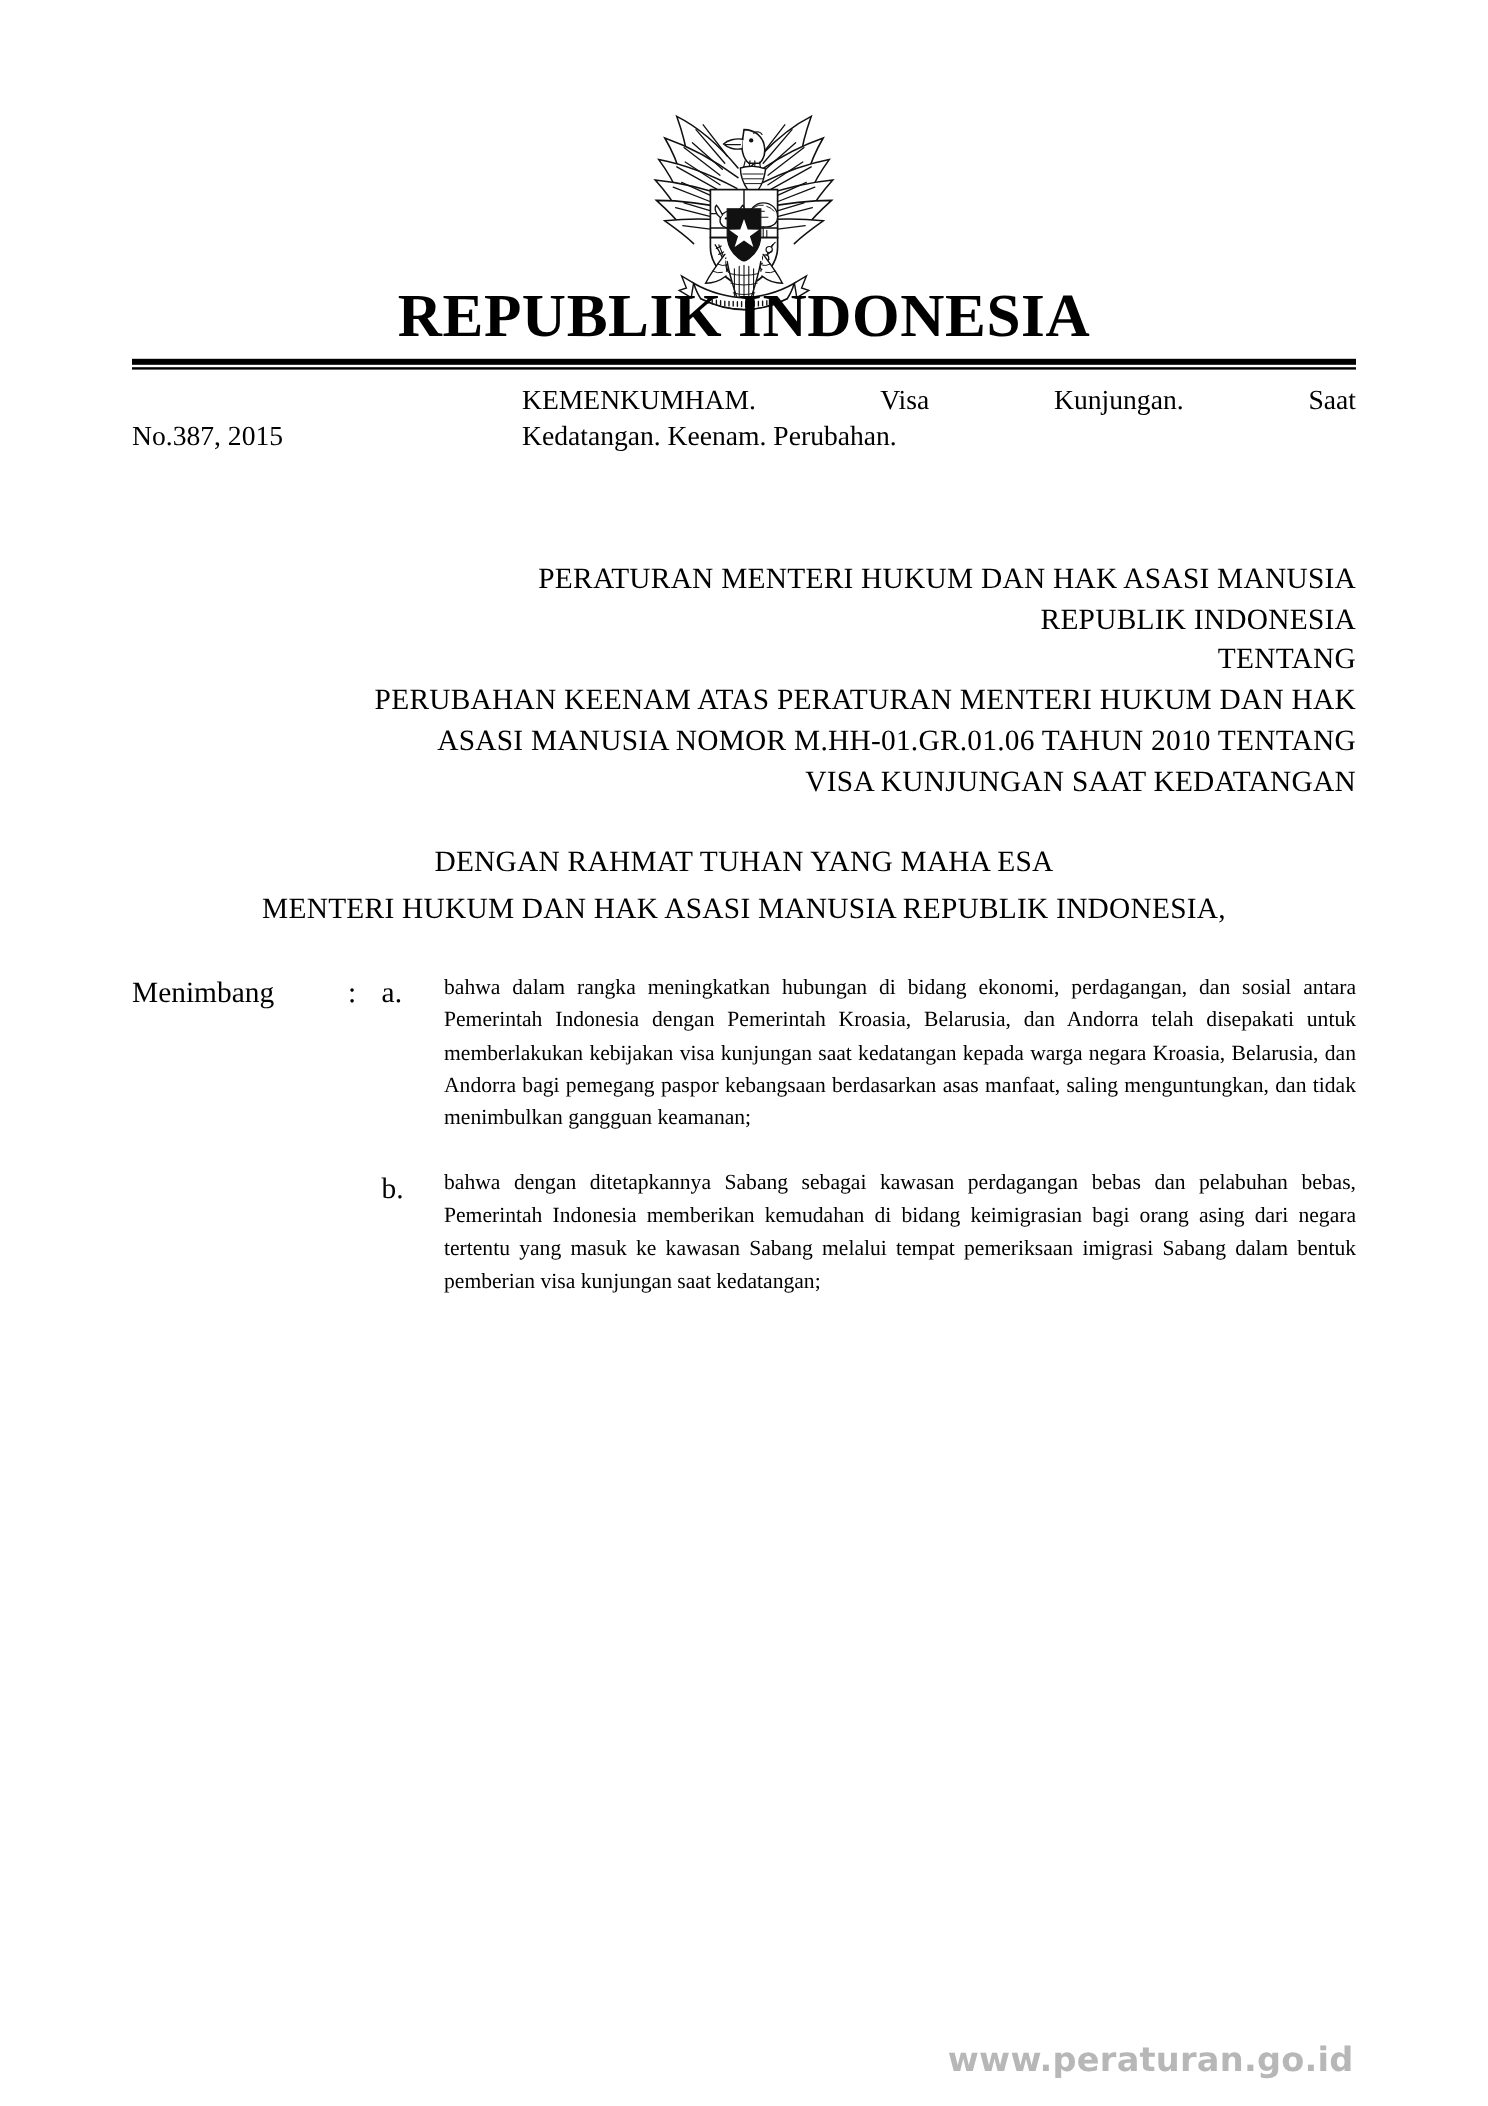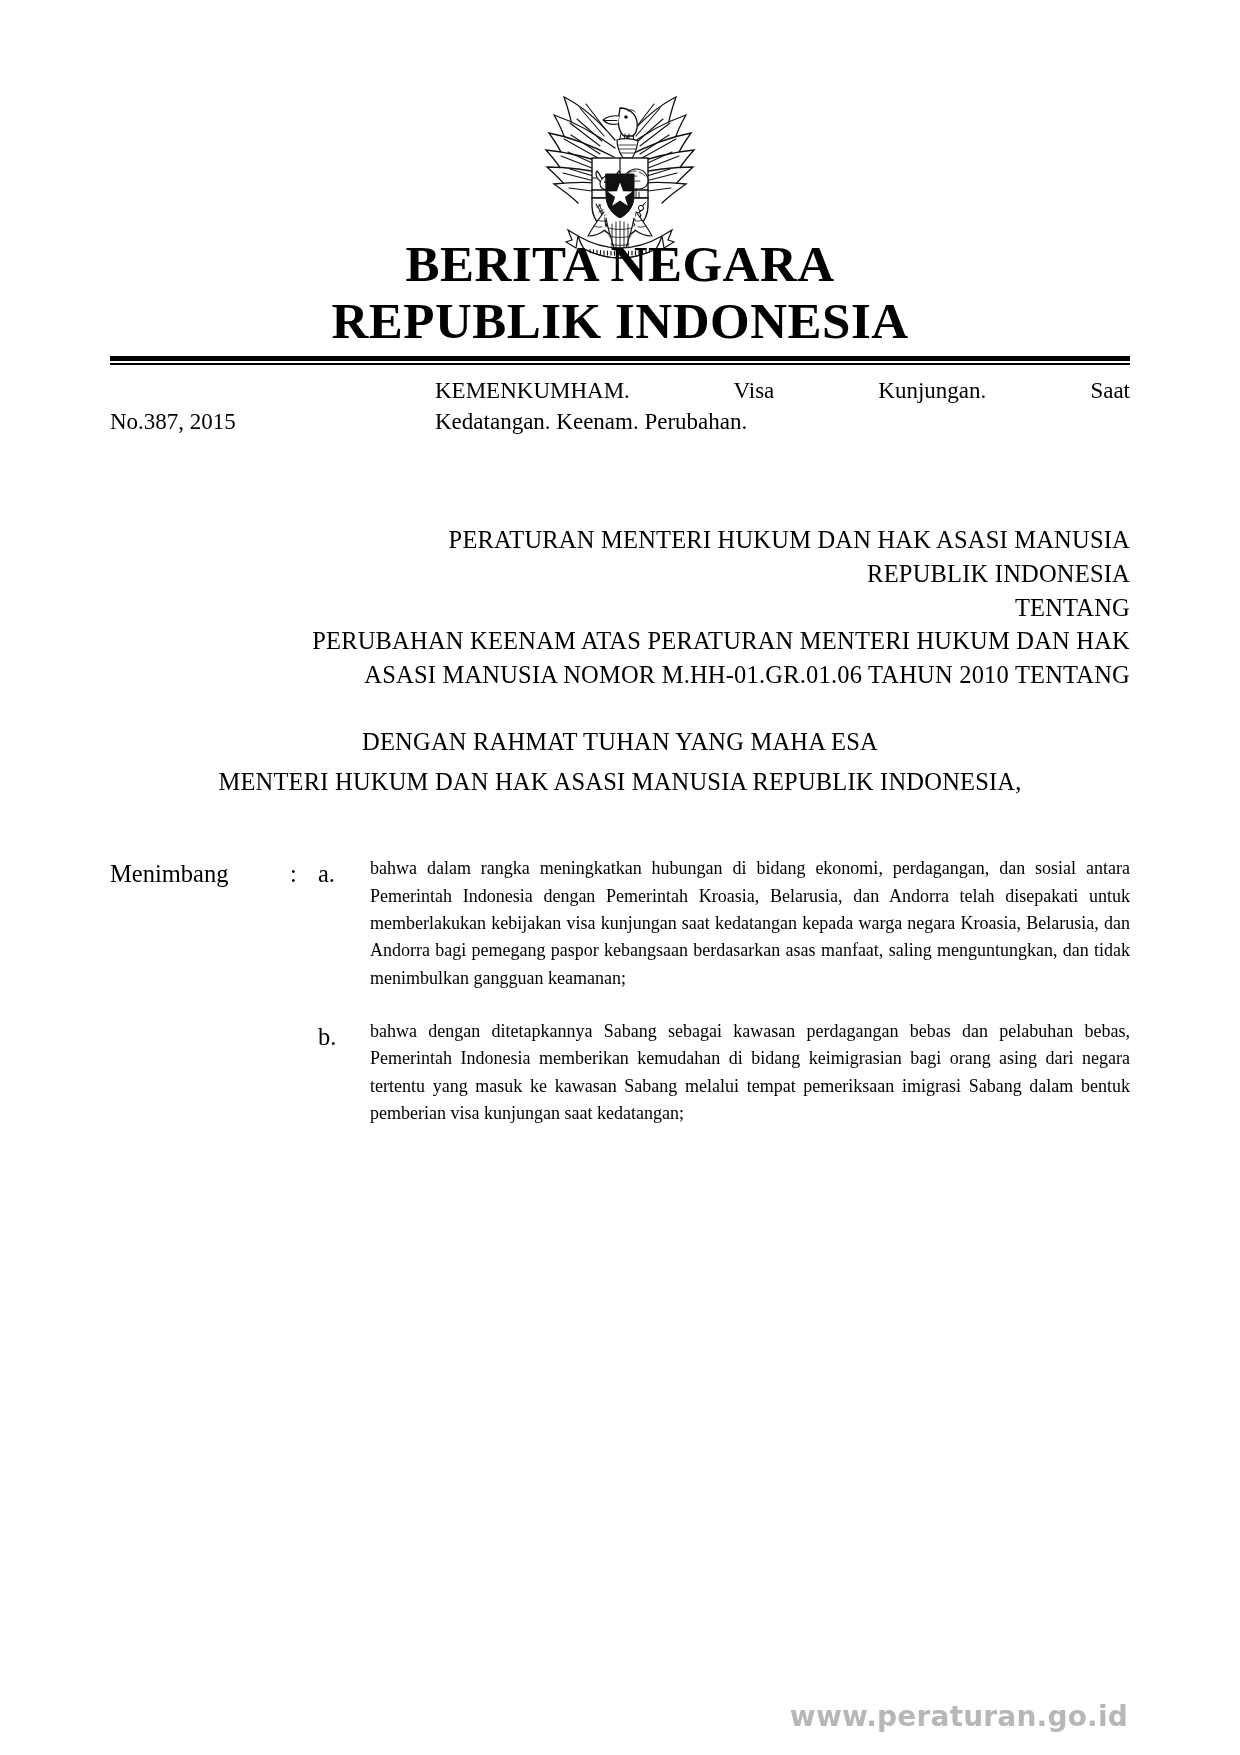--- a/index.html
+++ b/index.html
@@ -94,21 +94,21 @@
     margin-top: 30px;
     text-align: center;
     font-size: 24.5px;
     line-height: 1.62;
     letter-spacing: 0.2px;
   }
   .invocation .i-line { display: block; }
 
   
   .considering {
-    margin-top: 54px;
+    margin-top: 31px;
   }
   .cons-row {
     display: flex;
     align-items: flex-start;
   }
   .cons-label {
     flex: 0 0 180px;
     width: 180px;
     font-size: 24.5px;
     line-height: 1.52;
@@ -237,40 +237,40 @@
           <path d="M70 171.5 v3.2 M73.5 171.8 v3.4 M77 172.2 v3.5 M80.5 172.6 v3.6 M84 172.9 v3.7
                    M87.5 173.1 v3.8 M91 173.3 v3.8 M94.5 173.4 v3.9 M98 173.5 v3.9 M101.5 173.5 v3.9
                    M105 173.4 v3.9 M108.5 173.3 v3.8 M112 173.1 v3.8 M115.5 172.9 v3.7 M119 172.6 v3.6
                    M122.5 172.2 v3.5 M126 171.8 v3.4 M129.5 171.5 v3.2"></path>
         </g>
       </g>
     </svg>
   </div>
 
   <div class="masthead">
-    <span class="line1">BERITA NEGARA</span>
     <span class="line2">REPUBLIK INDONESIA</span>
   </div>
 
   <div class="rule-thick"></div>
 
   <div class="issue-row">
     <div class="issue-no">No.387, 2015</div>
     <div class="issue-subject">
       <span class="just-line">KEMENKUMHAM. Visa Kunjungan. Saat</span>
       <span>Kedatangan. Keenam. Perubahan.</span>
     </div>
   </div>
 
   <div class="title-block">
     <span class="t-line">PERATURAN MENTERI HUKUM DAN HAK ASASI MANUSIA</span>
     <span class="t-line">REPUBLIK INDONESIA</span>
     <span class="t-line">TENTANG</span>
     <span class="t-line">PERUBAHAN KEENAM ATAS PERATURAN MENTERI HUKUM DAN HAK</span>
     <span class="t-line">ASASI MANUSIA NOMOR M.HH-01.GR.01.06 TAHUN 2010 TENTANG</span>
+    <span class="t-line">VISA KUNJUNGAN SAAT KEDATANGAN</span>
   </div>
 
   <div class="invocation">
     <span class="i-line">DENGAN RAHMAT TUHAN YANG MAHA ESA</span>
     <span class="i-line">MENTERI HUKUM DAN HAK ASASI MANUSIA REPUBLIK INDONESIA,</span>
   </div>
 
   <div class="considering">
 
     <div class="cons-row">

